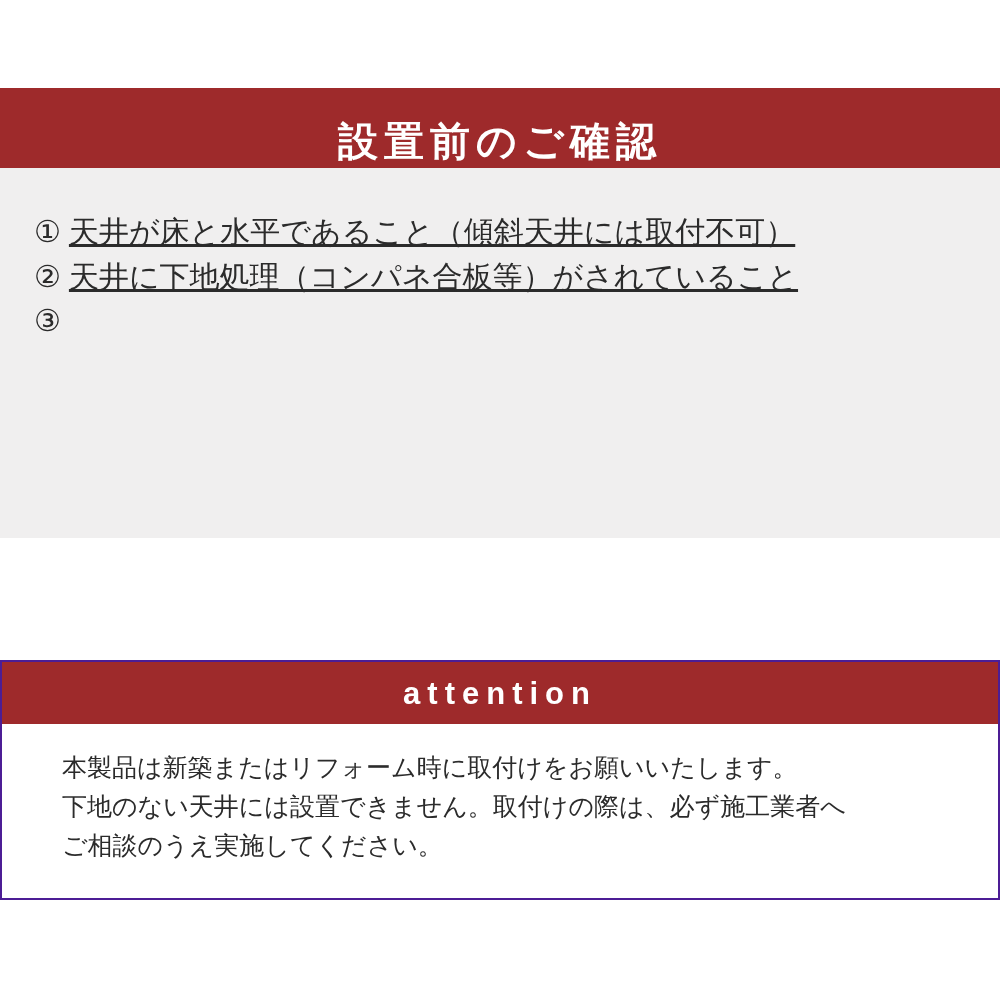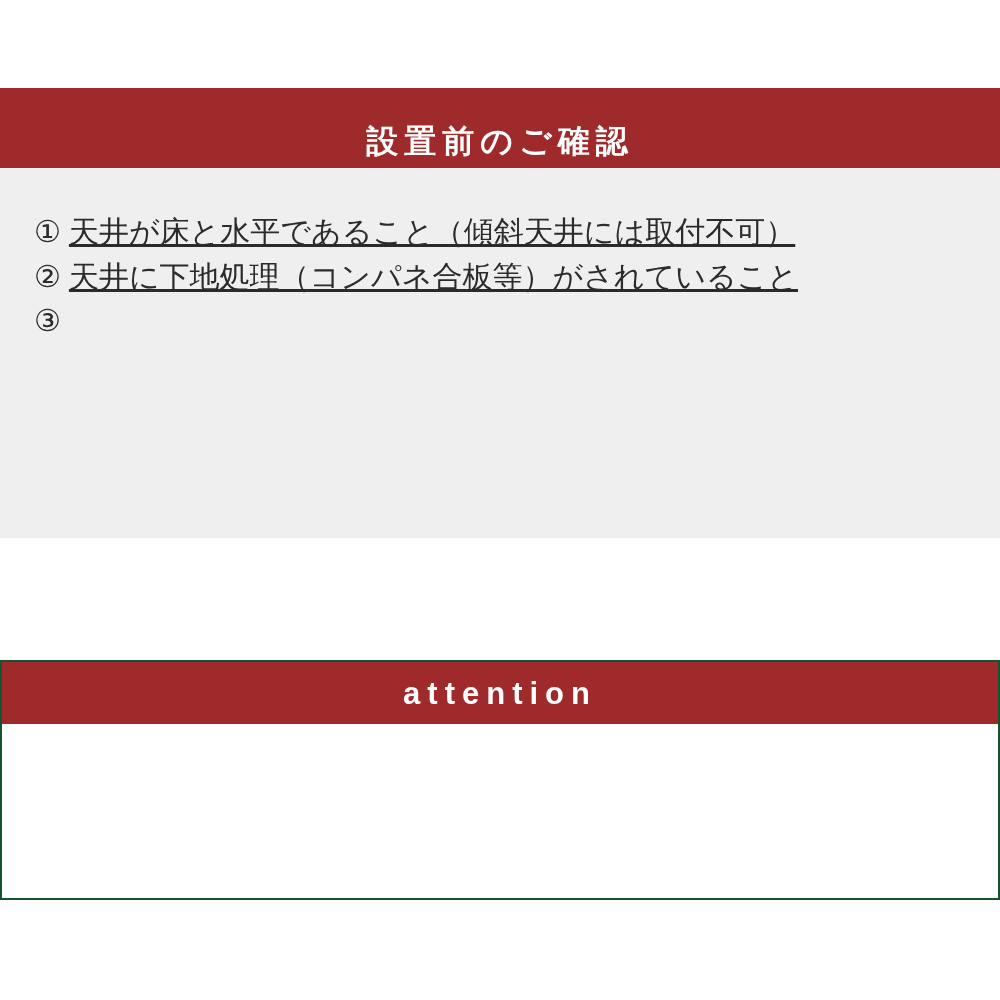--- a/index.html
+++ b/index.html
@@ -29,21 +29,21 @@
     top: 88px;
     width: 1000px;
     height: 80px;
     background: #9e2a2b;
     display: flex;
     align-items: center;
     justify-content: center;
   }
   .title-band .title-text {
     color: #ffffff;
-    font-size: 32px;
+    font-size: 40px;
     font-weight: bold;
     letter-spacing: 6px;
     line-height: 1;
     white-space: nowrap;
     margin-top: 25px;
   }
 
   
   .checklist {
     position: absolute;
@@ -101,21 +101,21 @@
   }
 
   
   .attention-box {
     position: absolute;
     left: 0;
     top: 660px;
     width: 1000px;
     height: 240px;
     box-sizing: border-box;
-    border: 2px solid #14532d;
+    border: 2px solid #4c1d95;
     background: #ffffff;
   }
   .attention-head {
     height: 62px;
     background: #9e2a2b;
     display: flex;
     align-items: center;
     justify-content: center;
   }
   .attention-head .attention-title {
@@ -163,15 +163,20 @@
       </span>
     </div>
 
   </div>
 
 
   <div class="attention-box">
     <div class="attention-head">
       <div class="attention-title">attention</div>
     </div>
+    <div class="attention-body">
+      <div>本製品は新築またはリフォーム時に取付けをお願いいたします。</div>
+      <div>下地のない天井には設置できません。取付けの際は、必ず施工業者へ</div>
+      <div>ご相談のうえ実施してください。</div>
+    </div>
   </div>
 
 </div>
 
 </body></html>

